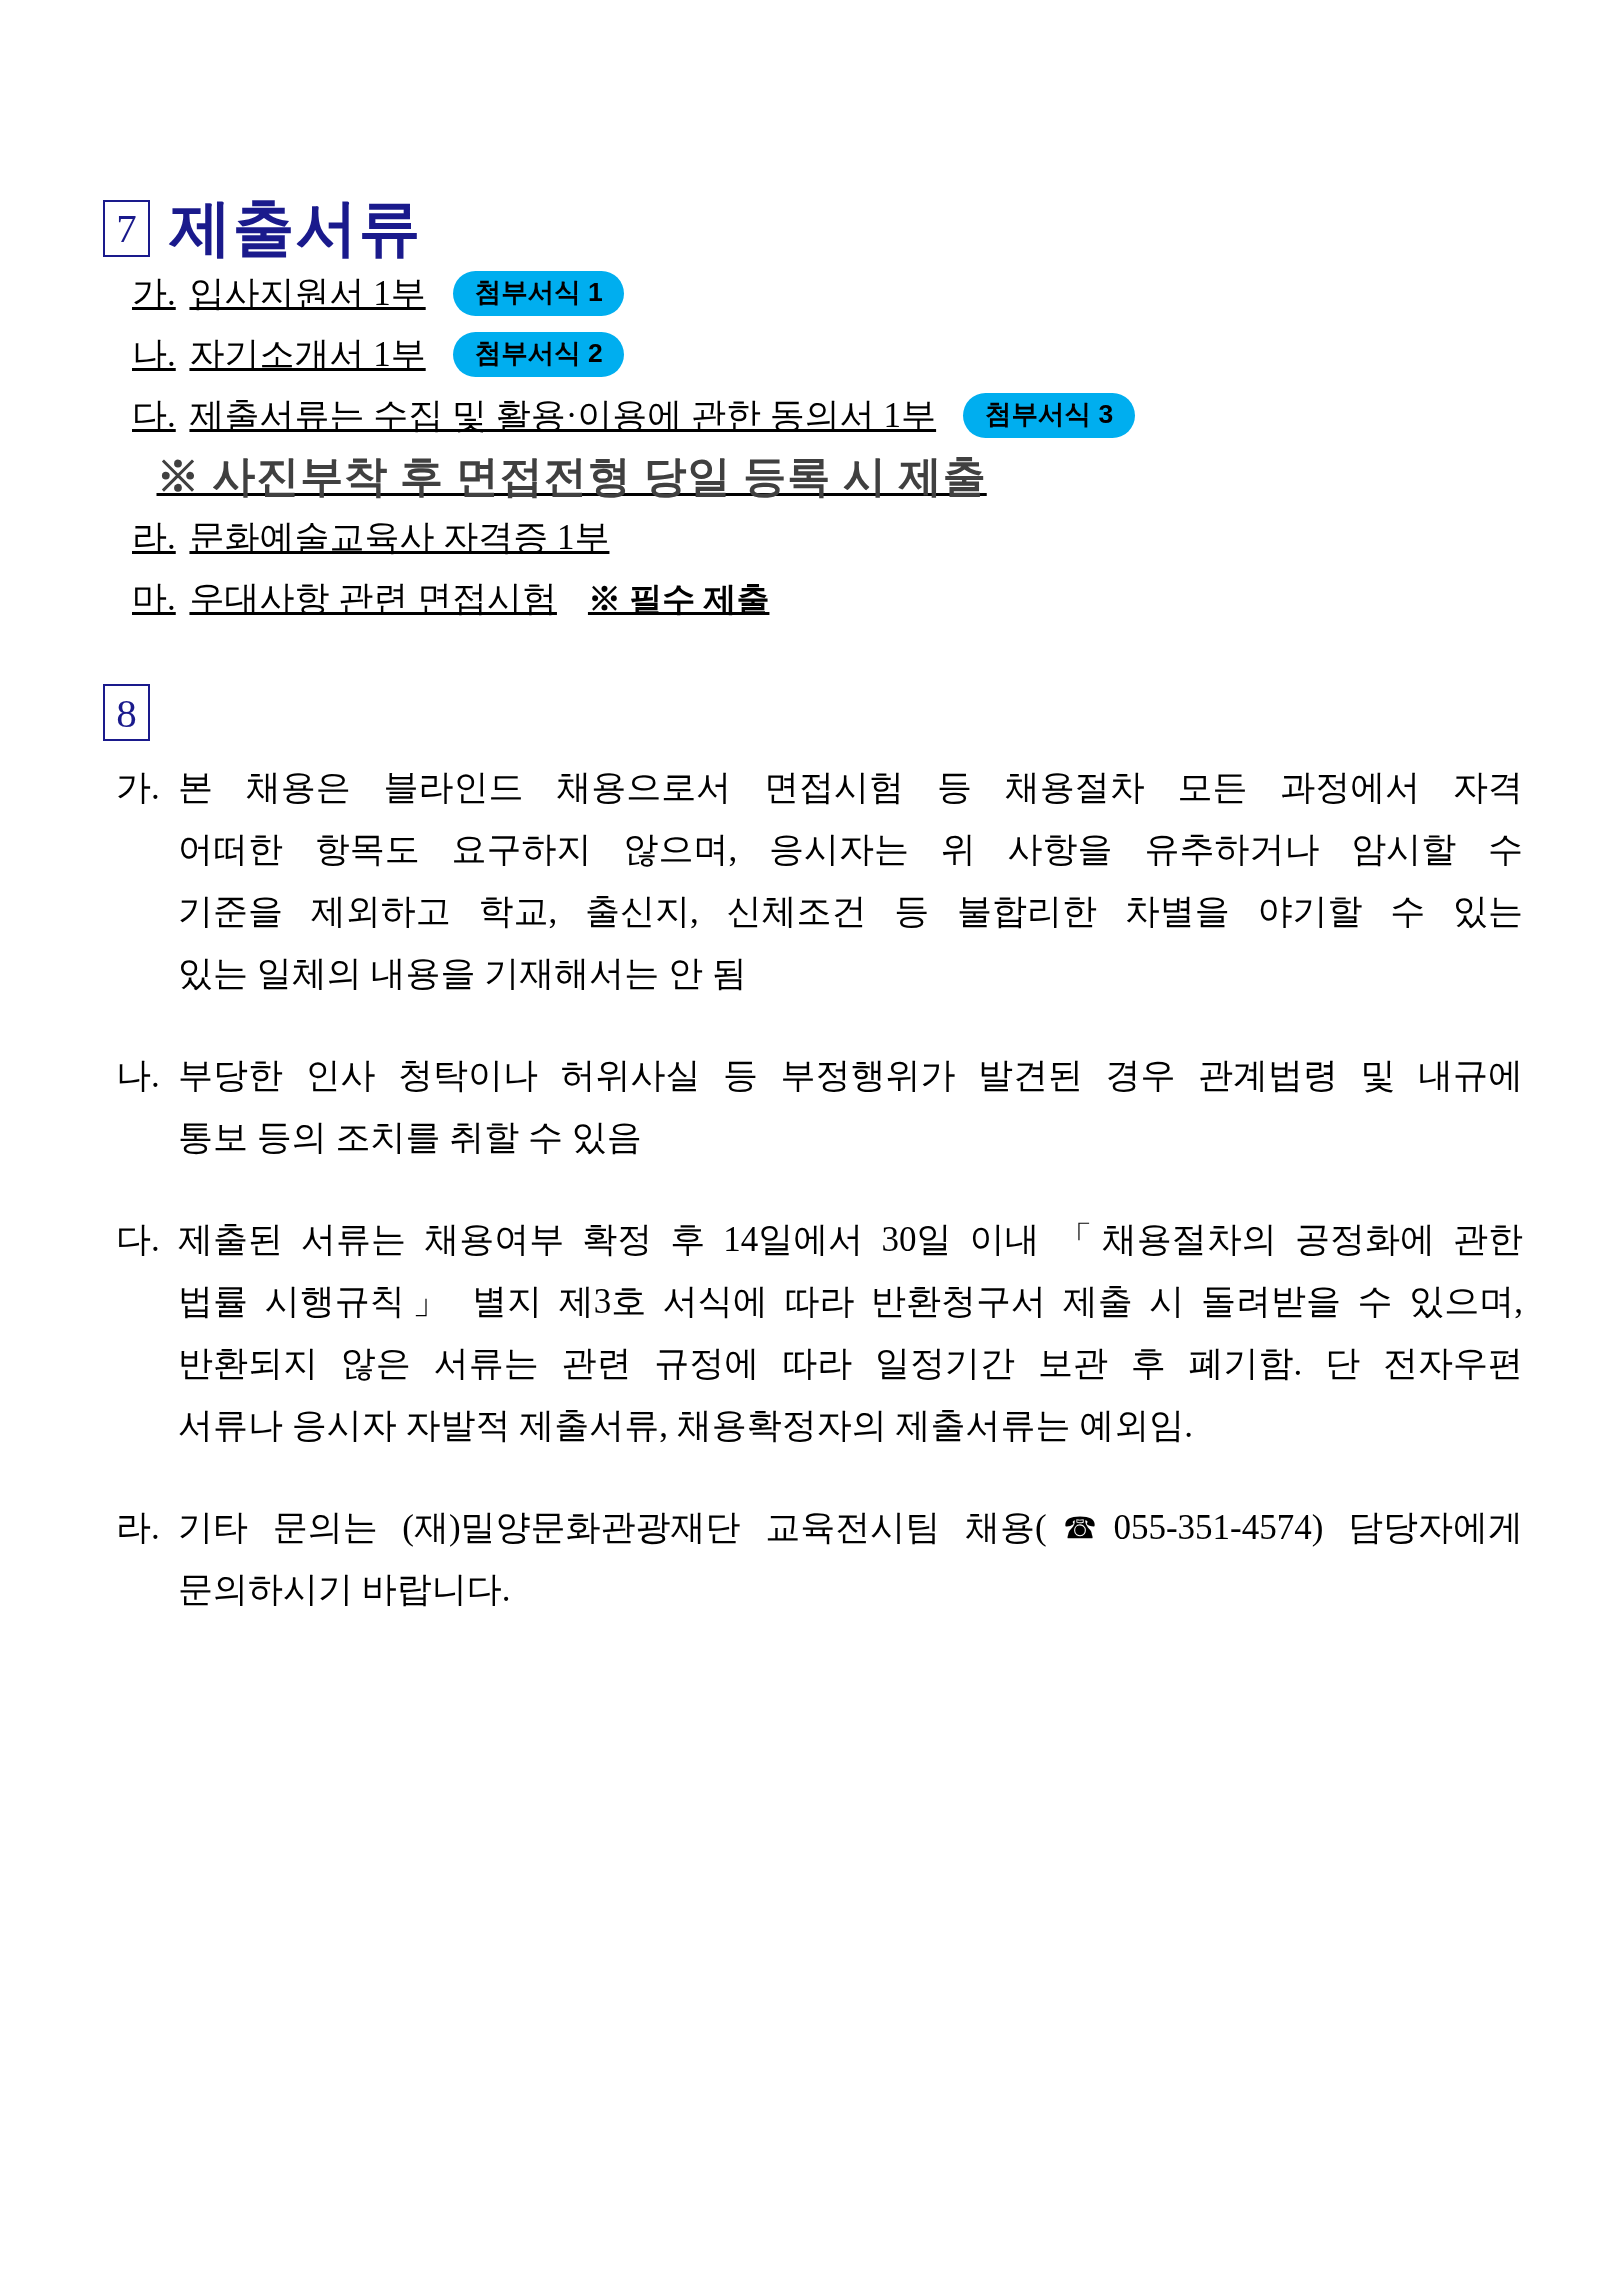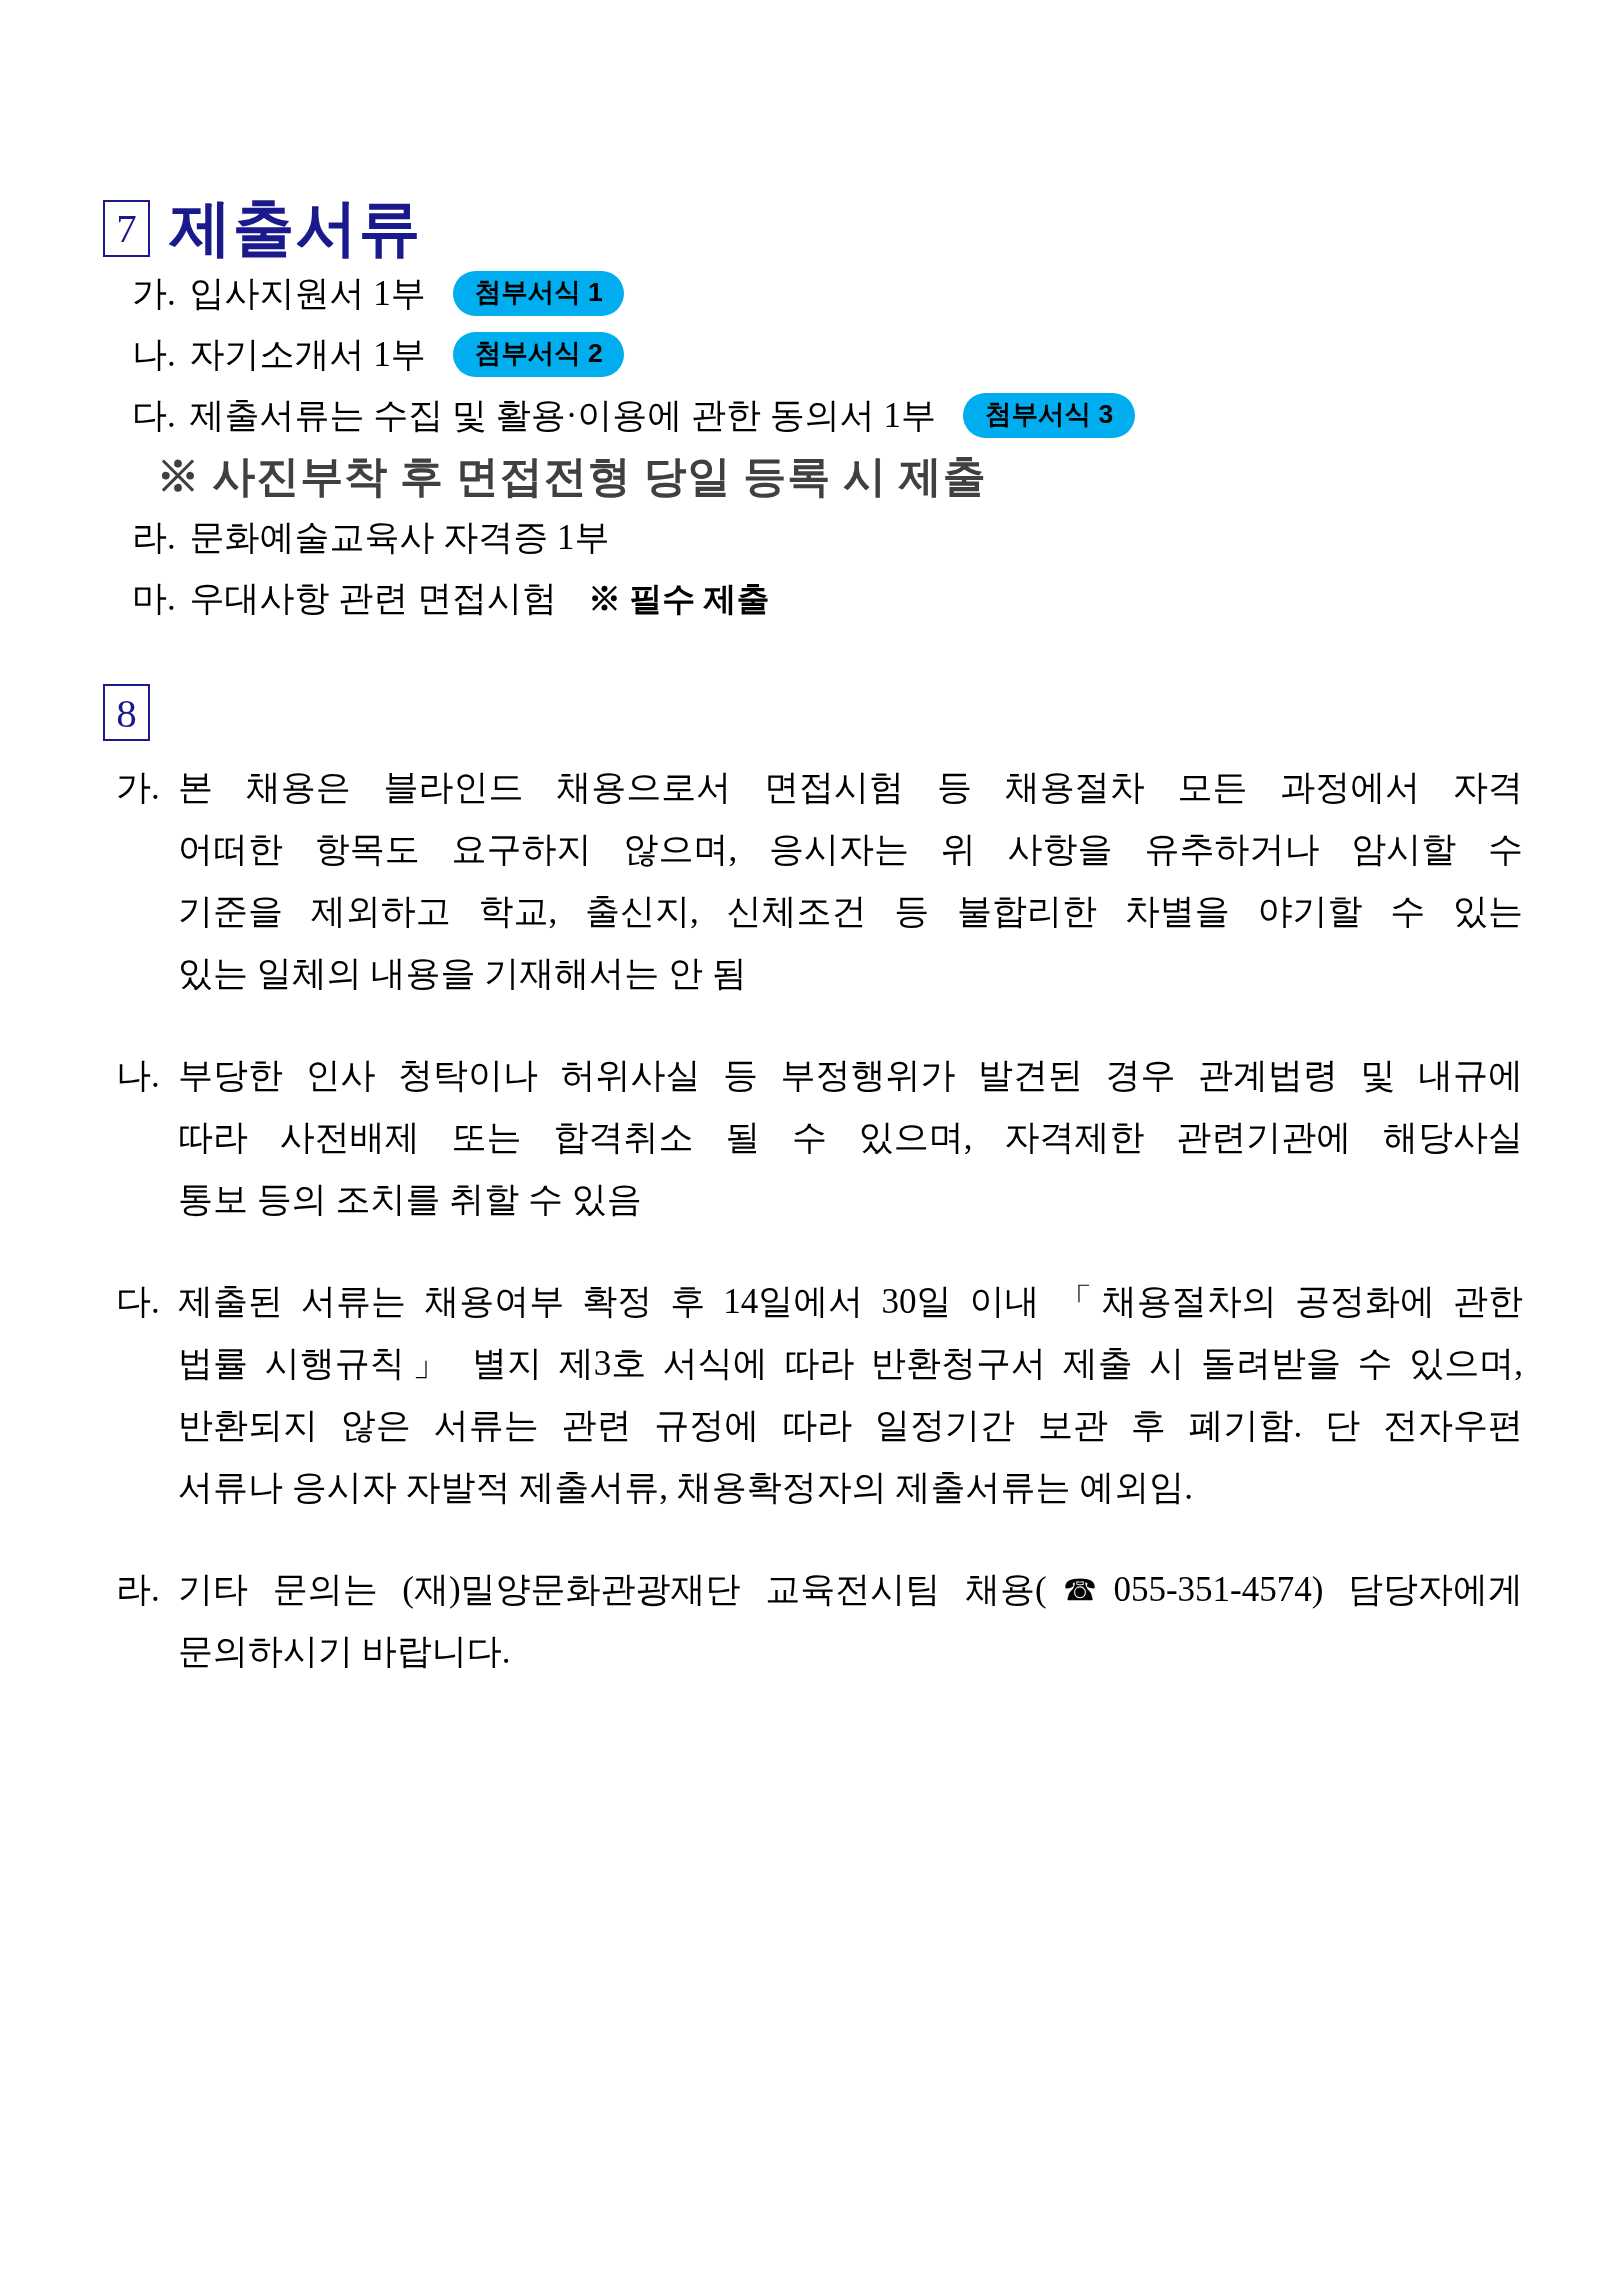--- a/index.html
+++ b/index.html
@@ -50,20 +50,21 @@
   .doc-list {
     position: absolute;
     left: 132px;
     top: 263px;
     font-size: 35px;
   }
   .doc-row {
     height: 61px;
     line-height: 61px;
     white-space: nowrap;
+    text-decoration: underline;
   }
   .doc-row .label { margin-right: 13.7px; }
   .badge {
     display: inline-block;
     vertical-align: middle;
     position: relative;
     top: -3.9px;
     margin-left: 27.4px;
     background: #00aeef;
     color: #000000;
@@ -162,21 +163,20 @@
       <span class="plabel">가.</span>
       <div class="line j">본 채용은 블라인드 채용으로서 면접시험 등 채용절차 모든 과정에서 자격</div>
       <div class="line j">어떠한 항목도 요구하지 않으며, 응시자는 위 사항을 유추하거나 암시할 수</div>
       <div class="line j">기준을 제외하고 학교, 출신지, 신체조건 등 불합리한 차별을 야기할 수 있는</div>
       <div class="line">있는 일체의 내용을 기재해서는 안 됨</div>
     </div>
 
     <div class="para">
       <span class="plabel">나.</span>
       <div class="line j">부당한 인사 청탁이나 허위사실 등 부정행위가 발견된 경우 관계법령 및 내규에</div>
-      <div class="line j">따라 사전배제 또는 합격취소 될 수 있으며, 자격제한 관련기관에 해당사실</div>
       <div class="line">통보 등의 조치를 취할 수 있음</div>
     </div>
 
     <div class="para">
       <span class="plabel">다.</span>
       <div class="line j">제출된 서류는 채용여부 확정 후 14일에서 30일 이내 「채용절차의 공정화에 관한</div>
       <div class="line j">법률 시행규칙」 별지 제3호 서식에 따라 반환청구서 제출 시 돌려받을 수 있으며,</div>
       <div class="line j">반환되지 않은 서류는 관련 규정에 따라 일정기간 보관 후 폐기함. 단 전자우편</div>
       <div class="line">서류나 응시자 자발적 제출서류, 채용확정자의 제출서류는 예외임.</div>
     </div>

